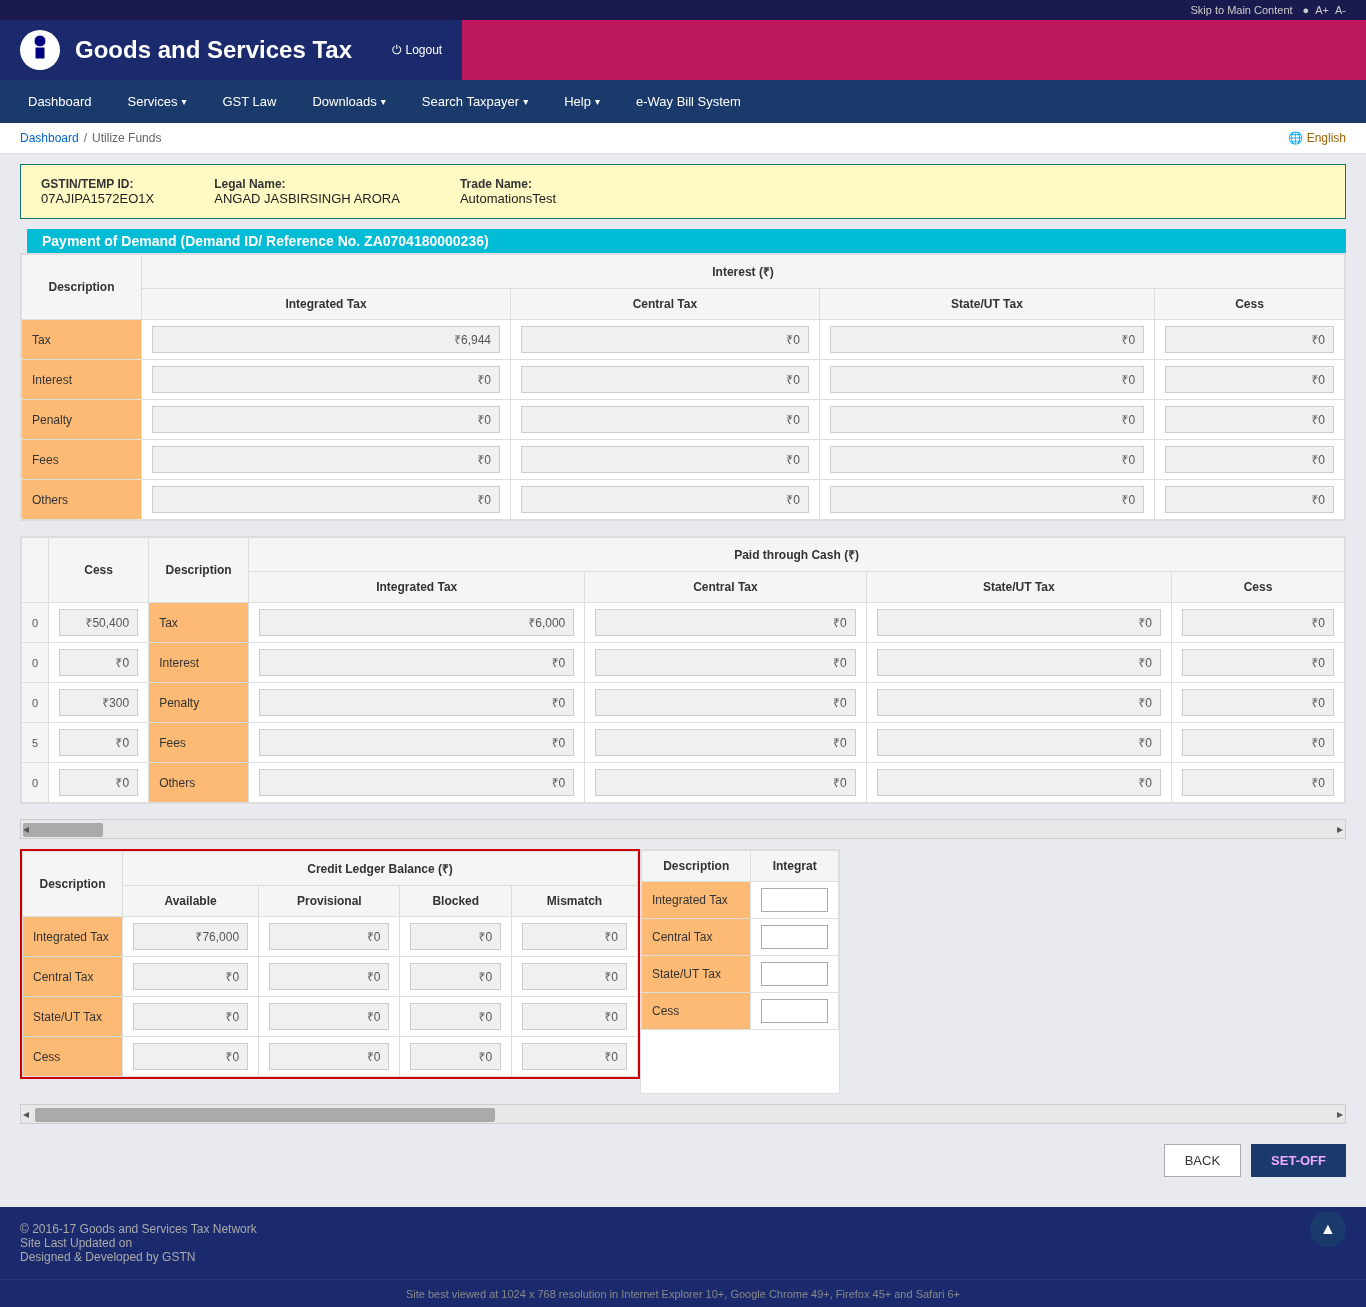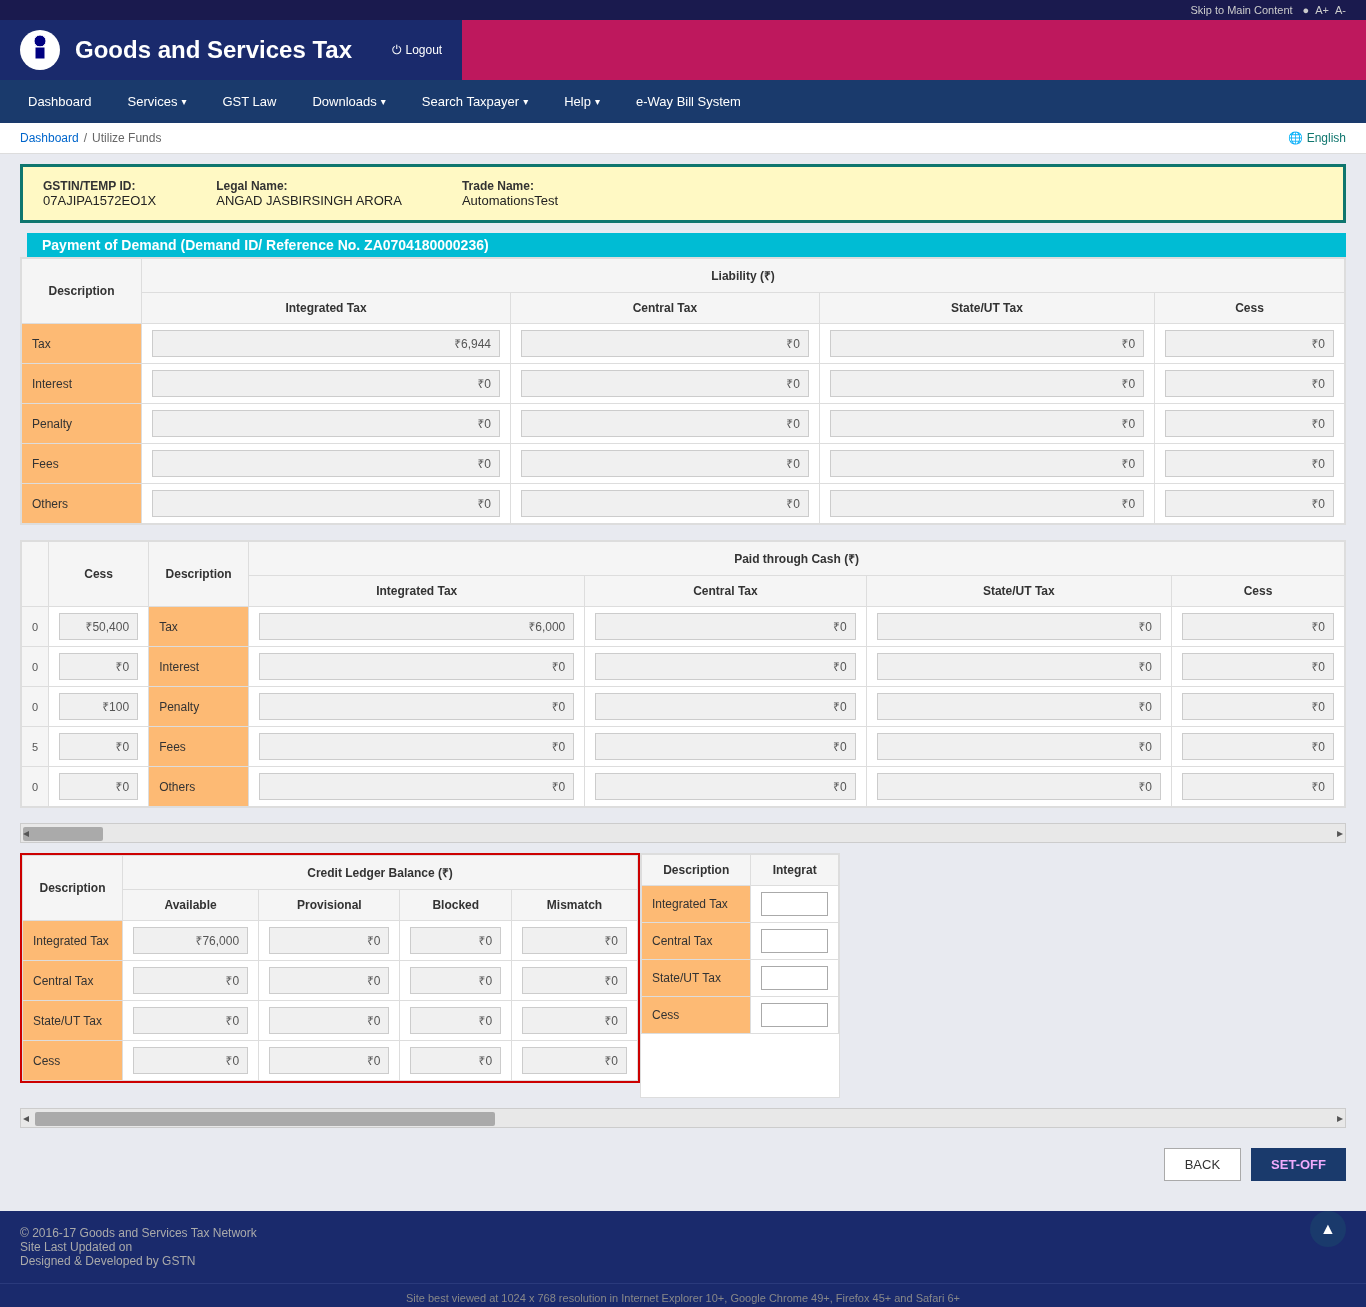--- a/index.html
+++ b/index.html
@@ -69,26 +69,26 @@
       background: white;
       padding: 8px 20px;
       display: flex;
       justify-content: space-between;
       align-items: center;
       border-bottom: 1px solid #ddd;
     }
     .breadcrumb { display: flex; gap: 5px; align-items: center; font-size: 12px; }
     .breadcrumb a { color: #0066cc; text-decoration: none; }
     .breadcrumb span { color: #666; }
-    .lang-selector { font-size: 12px; color: #0f766e; }
+    .lang-selector { font-size: 12px; color: #a16207; }
 
     
     .info-banner {
       background: #fff9c4;
-      border: 3px solid #0f766e;
+      border: 1px solid #0f766e;
       margin: 10px 20px;
       padding: 12px 20px;
       display: flex;
       gap: 60px;
     }
     .info-field label { font-weight: bold; font-size: 12px; color: #333; display: block; }
     .info-field span { font-size: 13px; color: #222; }
 
     
     .page-content { padding: 0 20px 20px; }
@@ -314,21 +314,21 @@
 
   <div class="section-header">
     <span>Payment of Demand (Demand ID/ Reference No. ZA0704180000236)</span>
   </div>
 
   <div class="table-container">
     <table>
       <thead>
         <tr>
           <th rowspan="2" style="width:120px;">Description</th>
-          <th colspan="4">Liability (₹)</th>
+          <th colspan="4">Interest (₹)</th>
         </tr>
         <tr>
           <th>Integrated Tax</th>
           <th>Central Tax</th>
           <th>State/UT Tax</th>
           <th>Cess</th>
         </tr>
       </thead>
       <tbody id="liability-tbody">
       <tr>
@@ -461,21 +461,21 @@
             <td>
               <span class="input-cell">₹0</span>
             </td>
             <td>
               <span class="input-cell">₹0</span>
             </td>
           </tr>
           <tr>
             <td class="row-num">0</td>
             <td>
-              <span class="input-cell">₹100</span>
+              <span class="input-cell">₹300</span>
             </td>
             <td class="desc-col">Penalty</td>
             <td>
               <span class="input-cell">₹0</span>
             </td>
             <td>
               <span class="input-cell">₹0</span>
             </td>
             <td>
               <span class="input-cell">₹0</span>

